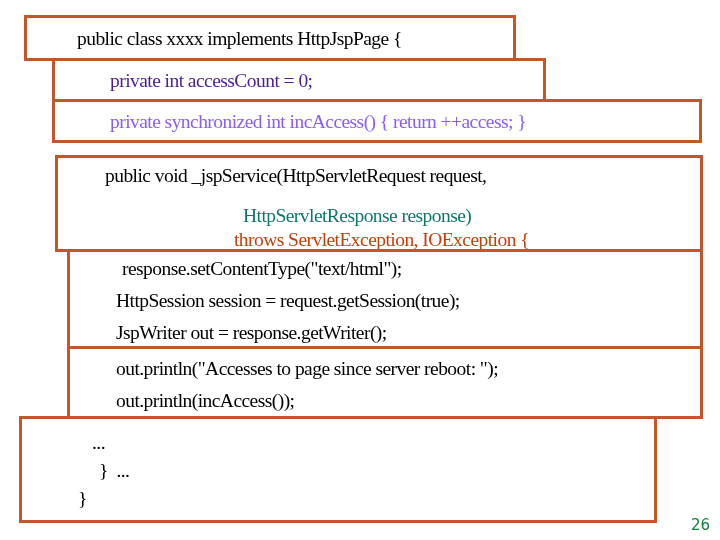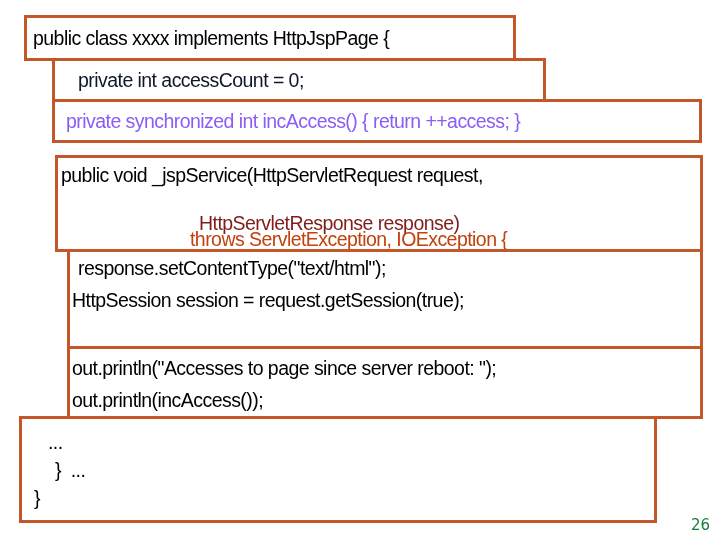--- a/index.html
+++ b/index.html
@@ -23,25 +23,26 @@
     position: absolute;
     box-sizing: border-box;
     background: #ffffff;
     border: 3px solid var(--accent, #C4572A);
     padding: 0;
   }
   .codeline {
     position: absolute;
     white-space: pre;
     color: #000000;
-    font-family: Liberation Sans, sans-serif;
+    font-family: Liberation Serif, serif;
     font-size: 19.5px;
     letter-spacing: -0.55px;
     line-height: 1;
     font-weight: 400;
+    margin-left: 44px;
   }
   
   #box-class-decl      { left: 24px;  top: 15px;  width: 492px; height: 46px; }
   #box-field-decl      { left: 52px;  top: 58px;  width: 494px; height: 44px; }
   #box-method-inc      { left: 52px;  top: 99px;  width: 650px; height: 44px; }
   #box-jspservice-sig  { left: 55px;  top: 155px; width: 648px; height: 97px; }
   #box-body-top        { left: 67px;  top: 249px; width: 636px; height: 100px; }
   #box-body-bottom     { left: 67px;  top: 346px; width: 636px; height: 73px; }
   #box-tail            { left: 19px;  top: 416px; width: 638px; height: 107px; }
 
@@ -57,36 +58,37 @@
 </head>
 <body>
 
 <div id="slide" style="background: rgb(255, 255, 255);">
 
   <div class="codebox" id="box-class-decl" style="border-color: rgb(196, 87, 42);">
     <span class="codeline" style="left: 6px; top: 11px; color: rgb(0, 0, 0);">public class xxxx implements HttpJspPage {</span>
   </div>
 
   <div class="codebox" id="box-field-decl" style="border-color: rgb(196, 87, 42);">
-    <span class="codeline" style="left: 23px; top: 10px; color: #0f172a;">private int accessCount = 0;</span>
+    <span class="codeline" style="left: 11px; top: 10px; color: #4c1d95;">private int accessCount = 0;</span>
   </div>
 
   <div class="codebox" id="box-method-inc" style="border-color: rgb(196, 87, 42);">
     <span class="codeline" style="left: 11px; top: 10px; color: #8b5cf6;">private synchronized int incAccess() { return ++access; }</span>
   </div>
 
   <div class="codebox" id="box-jspservice-sig" style="border-color: rgb(196, 87, 42);">
     <span class="codeline" style="left: 3px; top: 8px; color: rgb(0, 0, 0);">public void _jspService(HttpServletRequest request,</span>
-    <span class="codeline" style="left: 141px; top: 56px; color: #7f1d1d; text-align: right;">HttpServletResponse response)</span>
+    <span class="codeline" style="left: 141px; top: 48px; color: #0f766e; text-align: right;">HttpServletResponse response)</span>
     <span class="codeline" style="left: 132px; top: 72px; color: #c2410c;">throws ServletException, IOException {</span>
   </div>
 
   <div class="codebox" id="box-body-top" style="border-color: rgb(196, 87, 42);">
     <span class="codeline" style="left: 8px; top: 7px; color: rgb(0, 0, 0);">response.setContentType("text/html");</span>
     <span class="codeline" style="left: 2px; top: 39px; color: rgb(0, 0, 0); text-align: center;">HttpSession session = request.getSession(true);</span>
+    <span class="codeline" style="left: 2px; top: 71px; color: rgb(0, 0, 0);">JspWriter out = response.getWriter();</span>
   </div>
 
   <div class="codebox" id="box-body-bottom" style="border-color: rgb(196, 87, 42);">
     <span class="codeline" style="left: 2px; top: 10px; color: rgb(0, 0, 0);">out.println("Accesses to page since server reboot: ");</span>
     <span class="codeline" style="left: 2px; top: 42px; color: rgb(0, 0, 0);">out.println(incAccess());</span>
   </div>
 
   <div class="codebox" id="box-tail" style="border-color: rgb(196, 87, 42);">
     <span class="codeline" style="left: 26px; top: 14px; color: rgb(0, 0, 0);">...</span>
     <span class="codeline" style="left: 33px; top: 42px; color: rgb(0, 0, 0);">}  ...</span>

